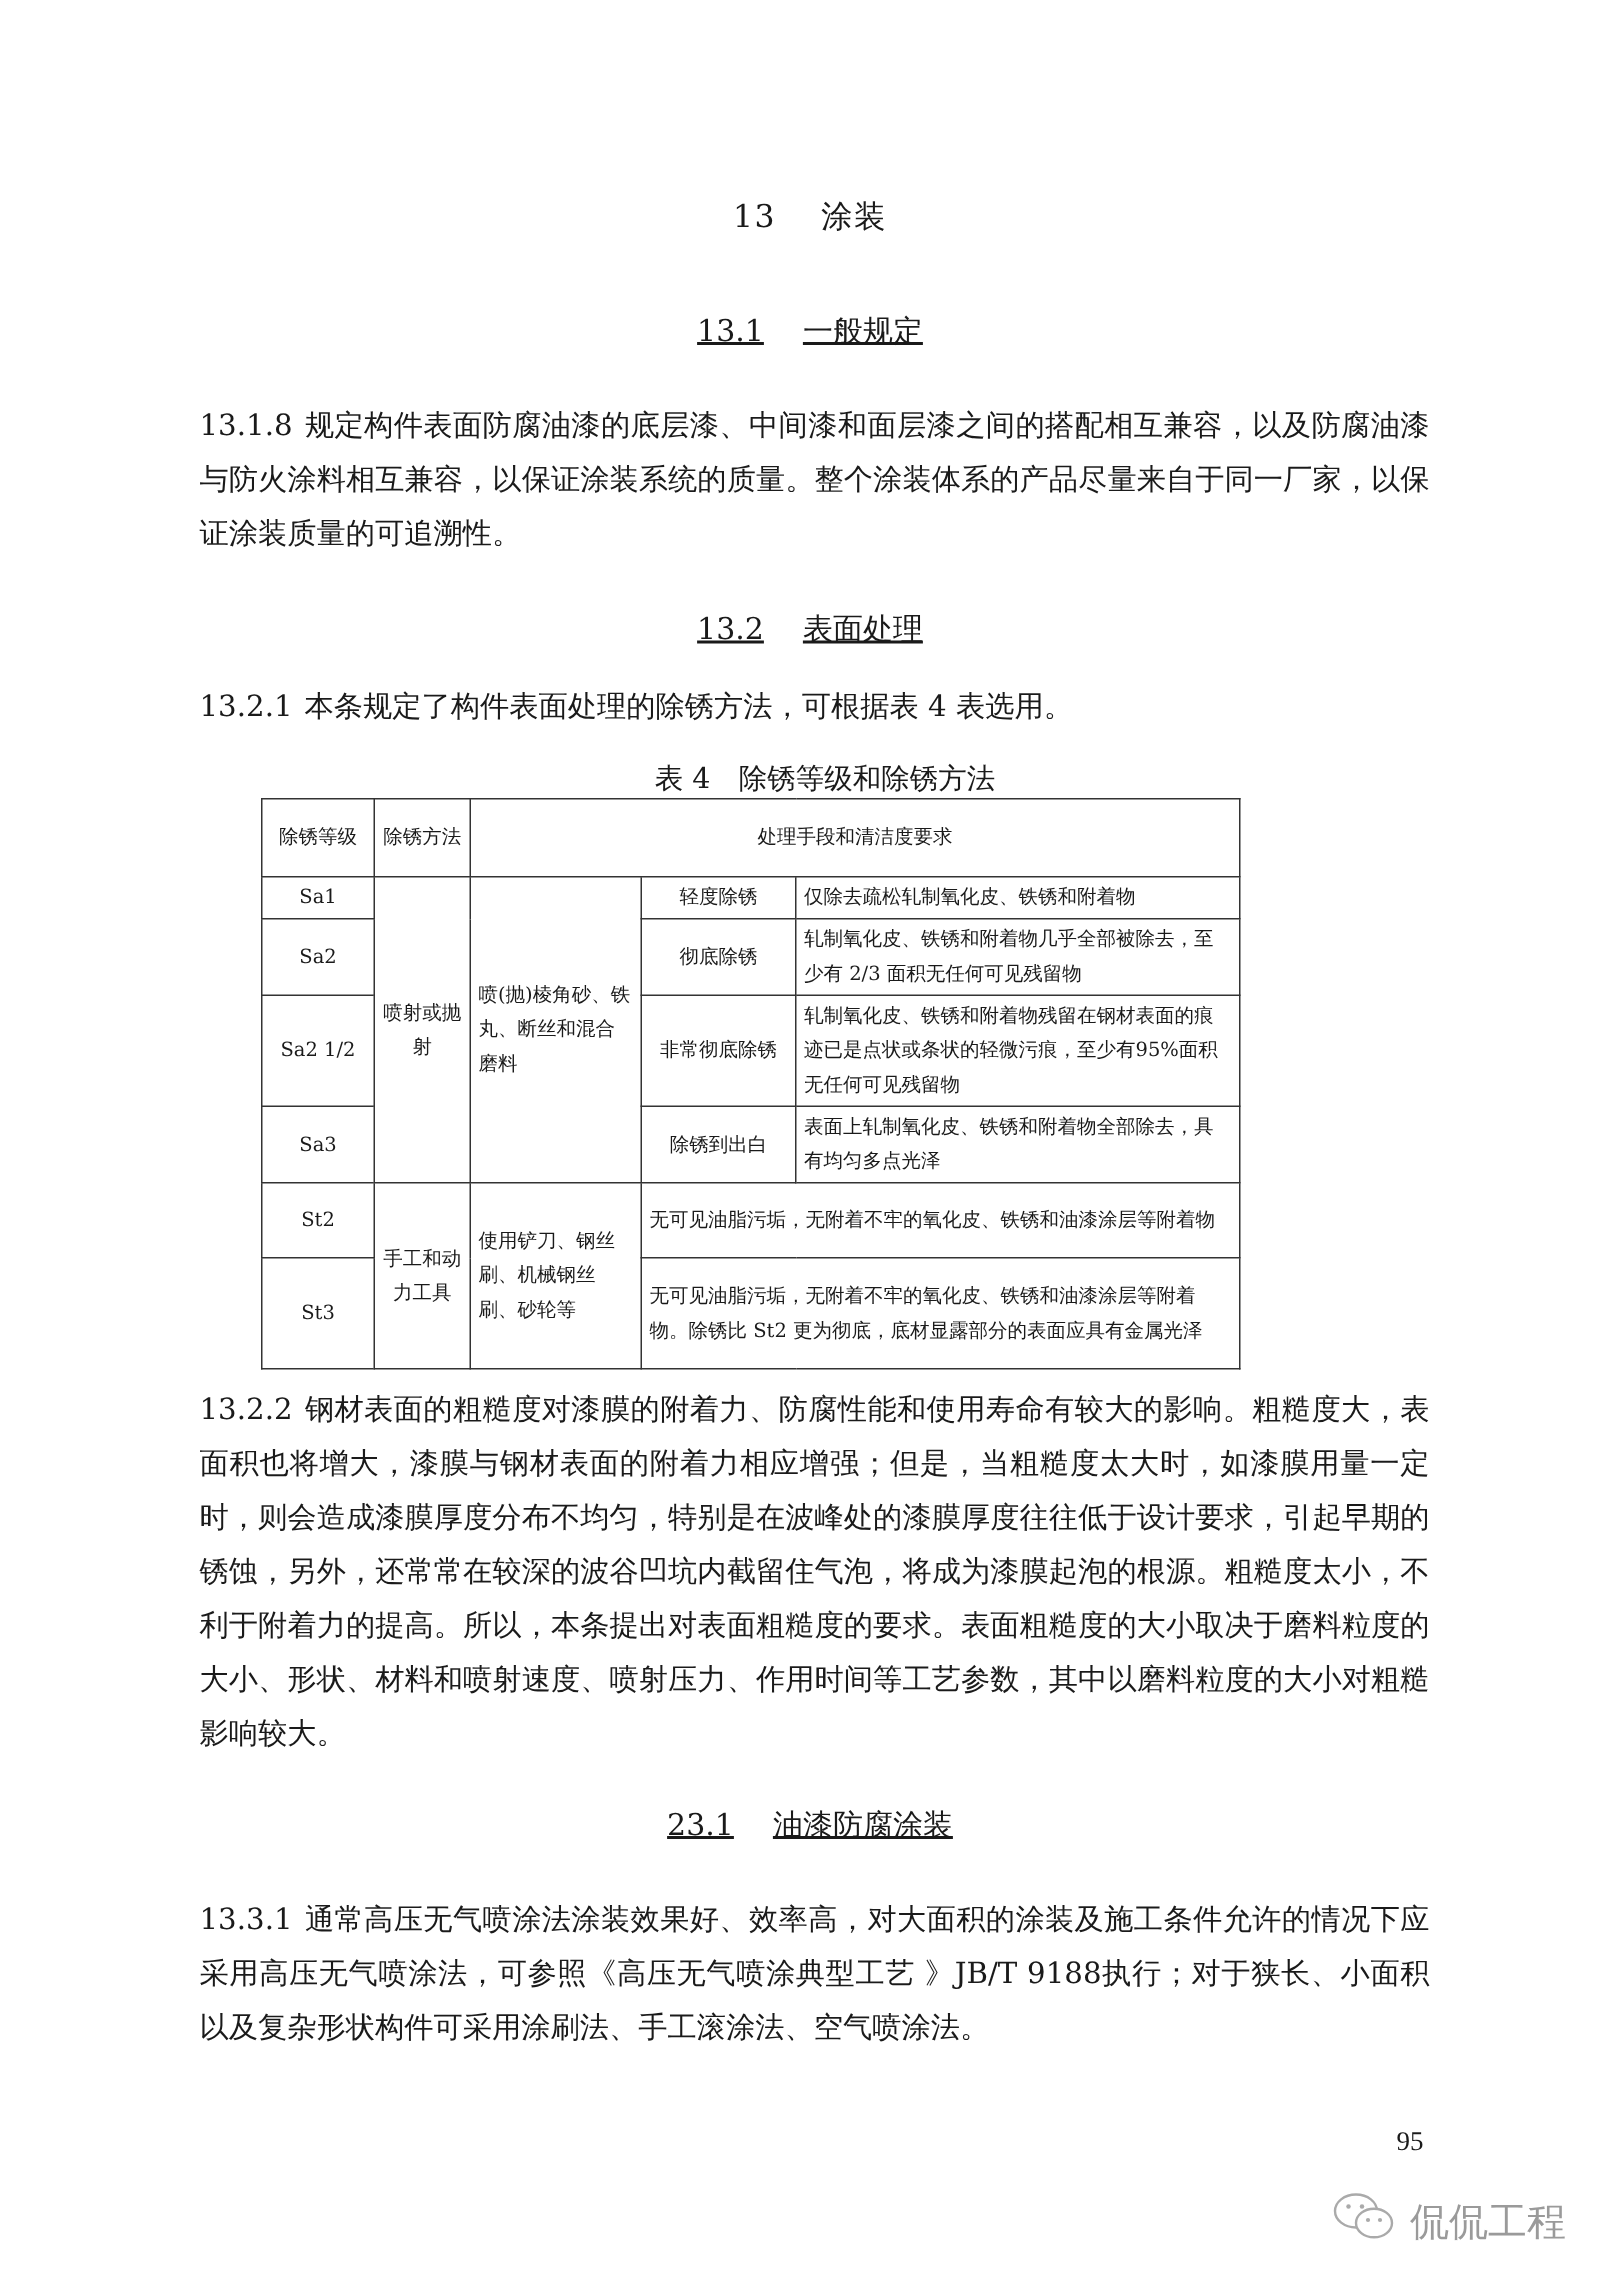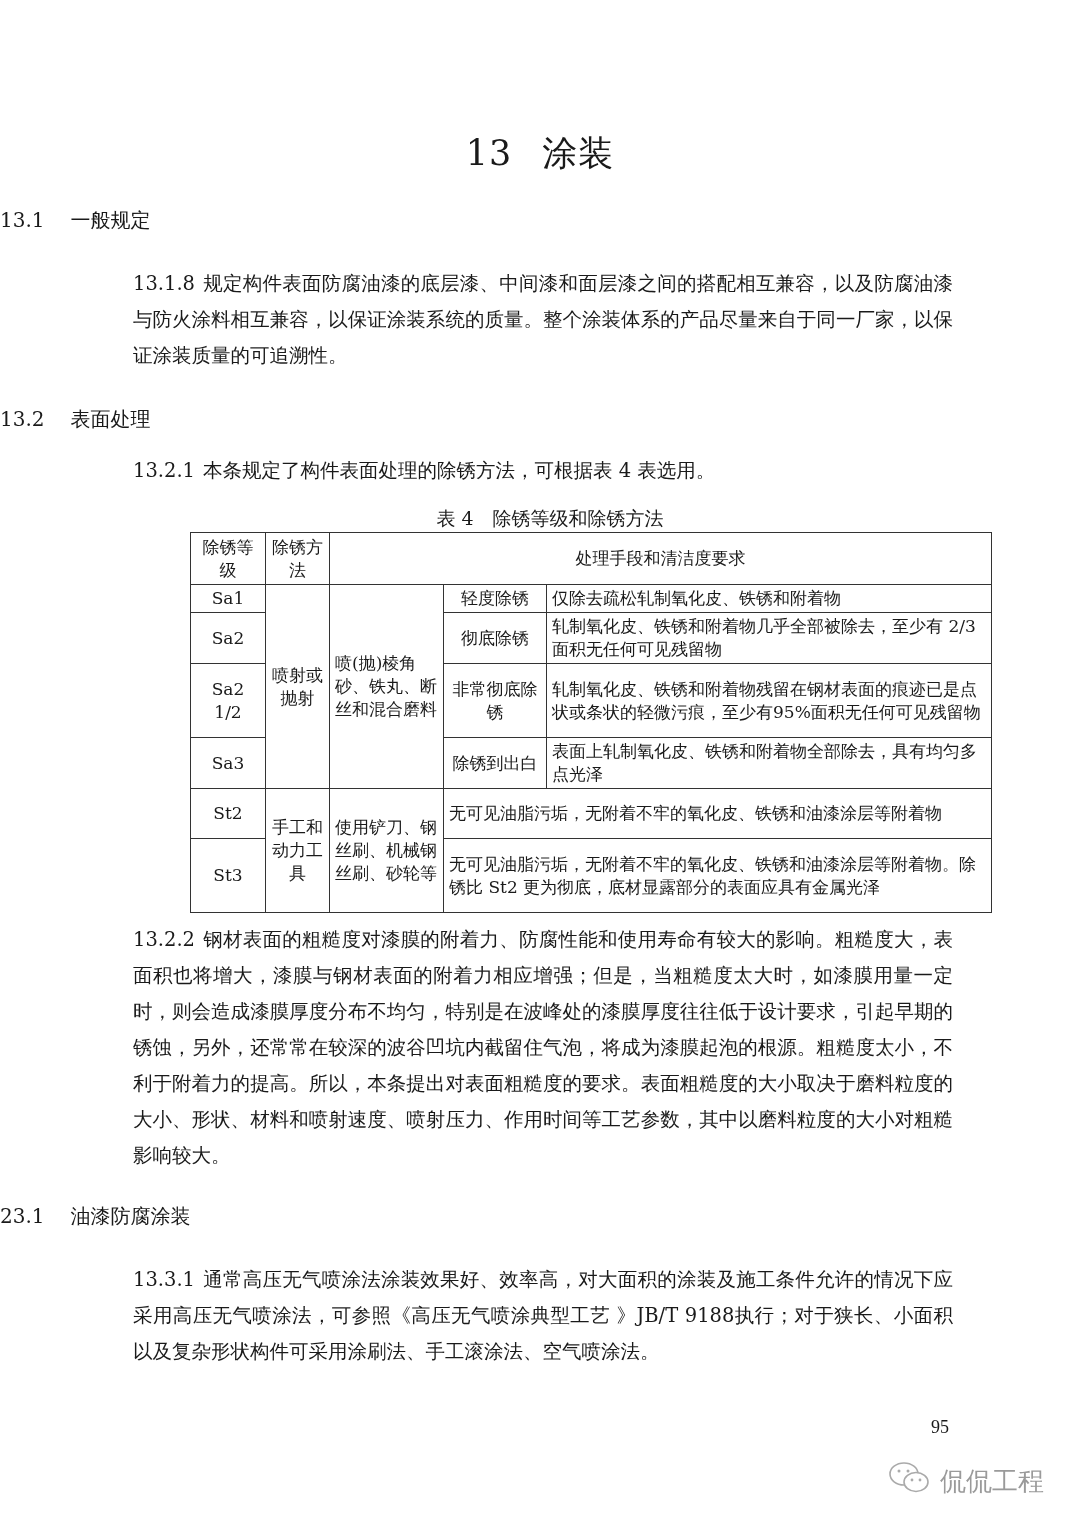--- a/index.html
+++ b/index.html
@@ -1,25 +1,25 @@
 <!DOCTYPE html>
 <html><head>
 <meta charset="utf-8">
 <style>
   html, body { margin:0; padding:0; background:#ffffff; }
   body { width:1080px; height:1528px; position:relative; overflow:hidden;
          font-family: "DejaVu Serif", "Liberation Serif", serif; color:#1a1a1a; }
   .abs { position:absolute; }
-  .h1 { left:0; width:1080px; top:130px; text-align:center; font-size:35px; letter-spacing:1px; }
-  .h2 { left:0; width:1080px; font-size:20px; }
+  .h1 { left:0; width:1080px; top:130px; text-align:center; font-size:21px; letter-spacing:1px; }
+  .h2 { left:0; width:1080px; text-align:center; font-size:20px;text-decoration:underline; }
   .para { left:133px; width:820px; font-size:19.5px; line-height:36px; text-align:justify; }
   .para .num { margin-right:8px; }
   .caption { left:0; width:1080px; top:506px; text-align:center; font-size:19px;margin-left:10px; }
-  table.rust { position:absolute; left:190px; top:532px; width:802px; border-collapse:collapse;
-               font-size:17px; line-height:23px; }
+  table.rust { position:absolute; left:174px; top:532px; width:653px; border-collapse:collapse;
+               font-size:13px; line-height:23px; }
   table.rust td { border:1.5px solid #333; padding:2px 5px; vertical-align:middle; }
   .c { text-align:center; }
   .pg { left:931px; top:1417px; font-size:18px; font-family:"Liberation Serif", serif; }
   .wm { left:888px; top:1460px; display:flex; align-items:center; gap:8px; color:#9a9a9a; font-size:26px;
         font-family:"DejaVu Sans", sans-serif;justify-content:center; }
 </style>
 </head>
 <body>
 
 <div class="abs h1">

